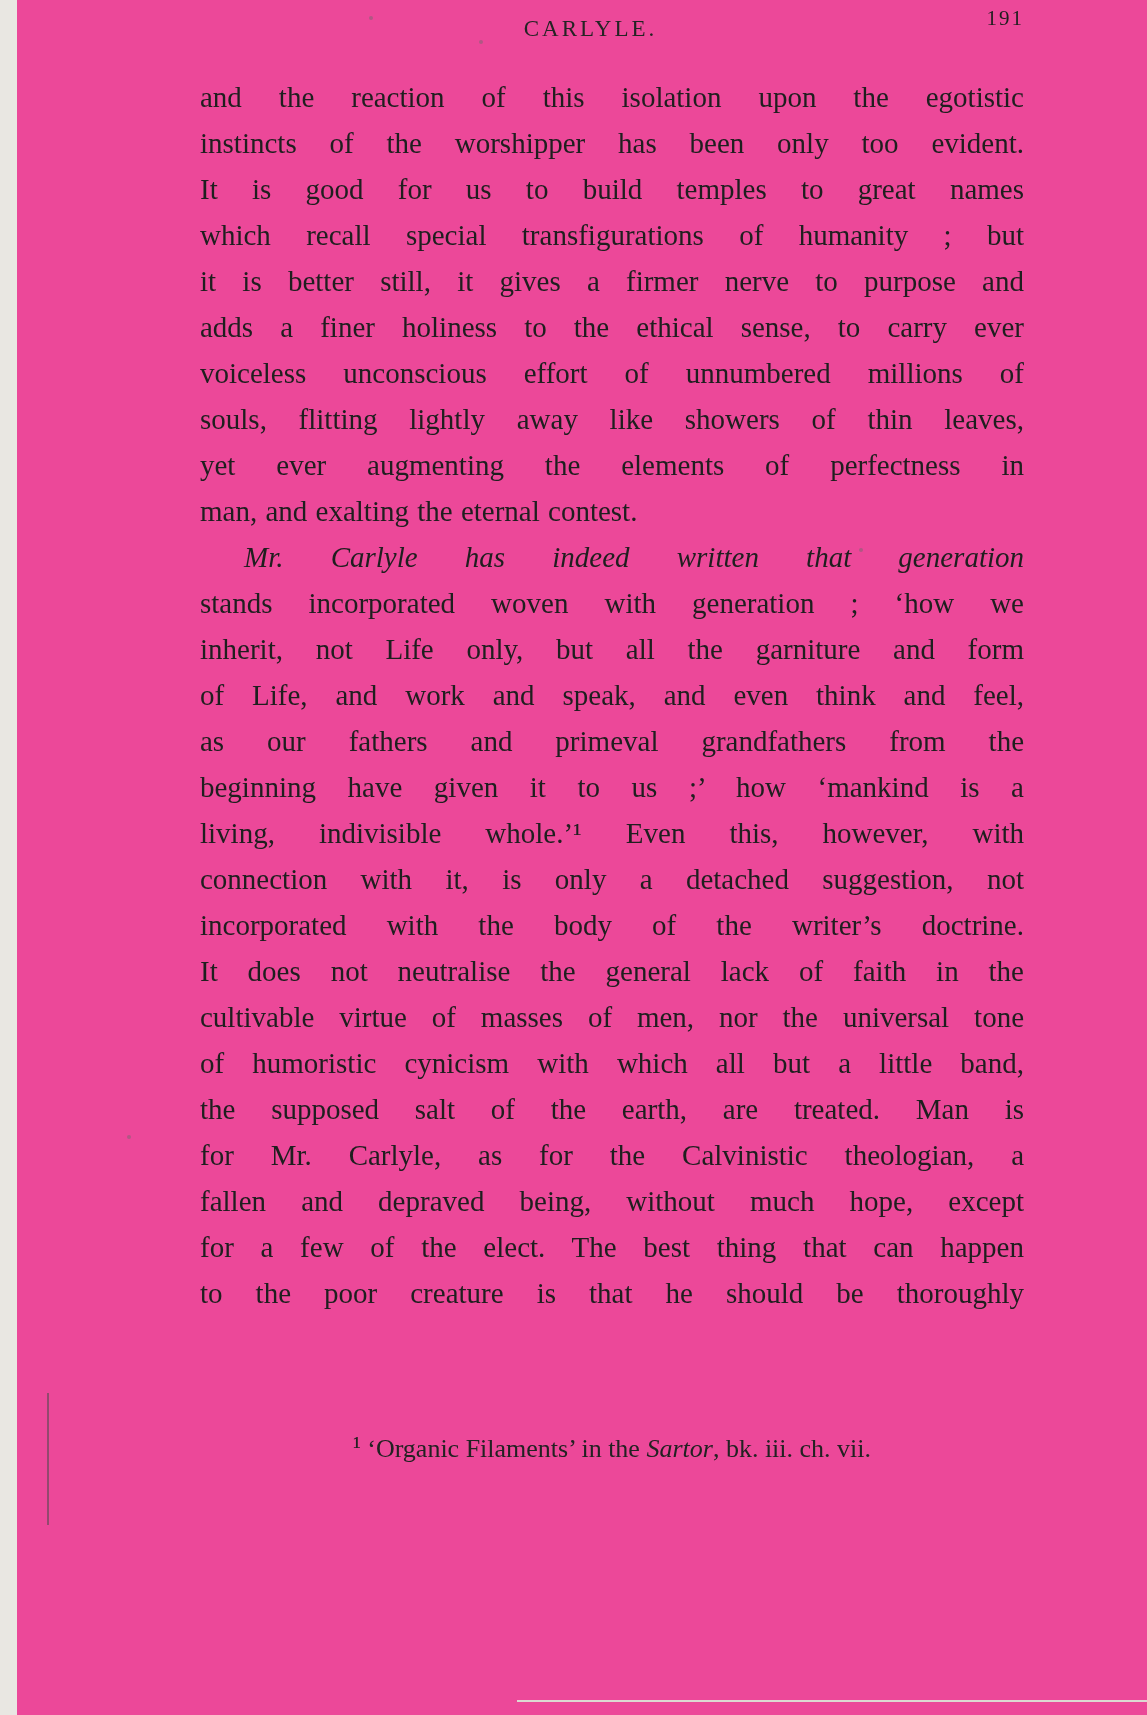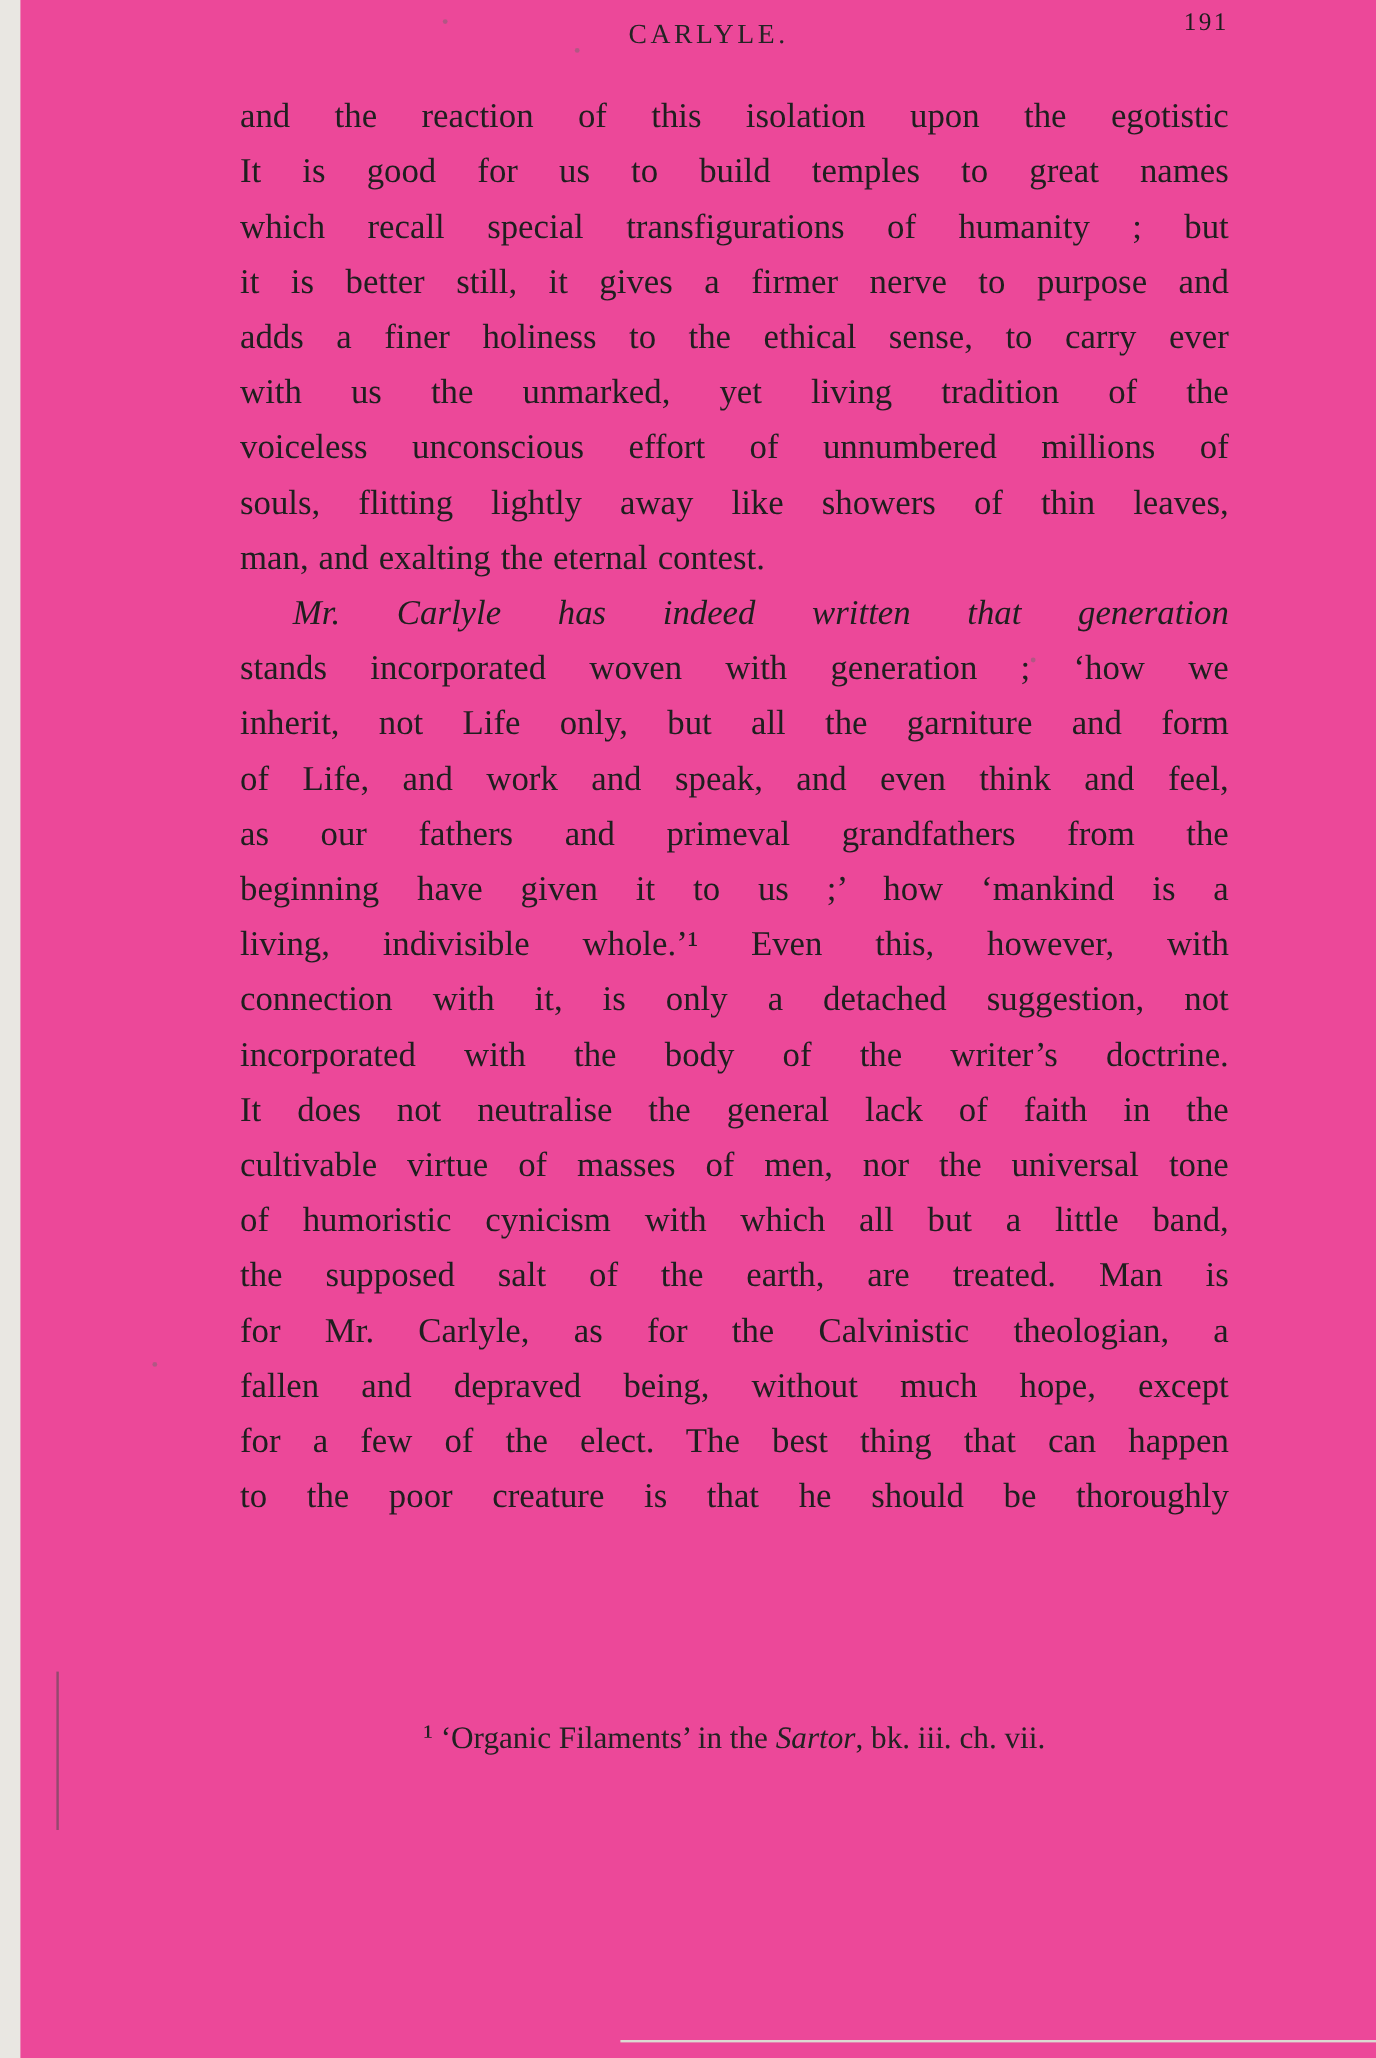--- a/index.html
+++ b/index.html
@@ -120,27 +120,28 @@
 
   <div class="header">
     <span class="running-title">CARLYLE.</span>
     <span class="page-number">191</span>
   </div>
 
   <div class="text-block">
 
     <div class="paragraph">
       <div class="line">and the reaction of this isolation upon the egotistic</div>
+      <div class="line">instincts of the worshipper has been only too evident.</div>
       <div class="line">It is good for us to build temples to great names</div>
       <div class="line">which recall special transfigurations of humanity ; but</div>
       <div class="line">it is better still, it gives a firmer nerve to purpose and</div>
       <div class="line">adds a finer holiness to the ethical sense, to carry ever</div>
-      <div class="line">with us the unmarked, yet living tradition of the</div>
       <div class="line">voiceless unconscious effort of unnumbered millions of</div>
       <div class="line">souls, flitting lightly away like showers of thin leaves,</div>
+      <div class="line">yet ever augmenting the elements of perfectness in</div>
       <div class="line last">man, and exalting the eternal contest.</div>
     </div>
 
     <div class="paragraph">
       <div class="line indent">Mr. Carlyle has indeed written that generation</div>
       <div class="line">stands incorporated woven with generation ; ‘how we</div>
       <div class="line">inherit, not Life only, but all the garniture and form</div>
       <div class="line">of Life, and work and speak, and even think and feel,</div>
       <div class="line">as our fathers and primeval grandfathers from the</div>
       <div class="line">beginning have given it to us ;’ how ‘mankind is a</div>

